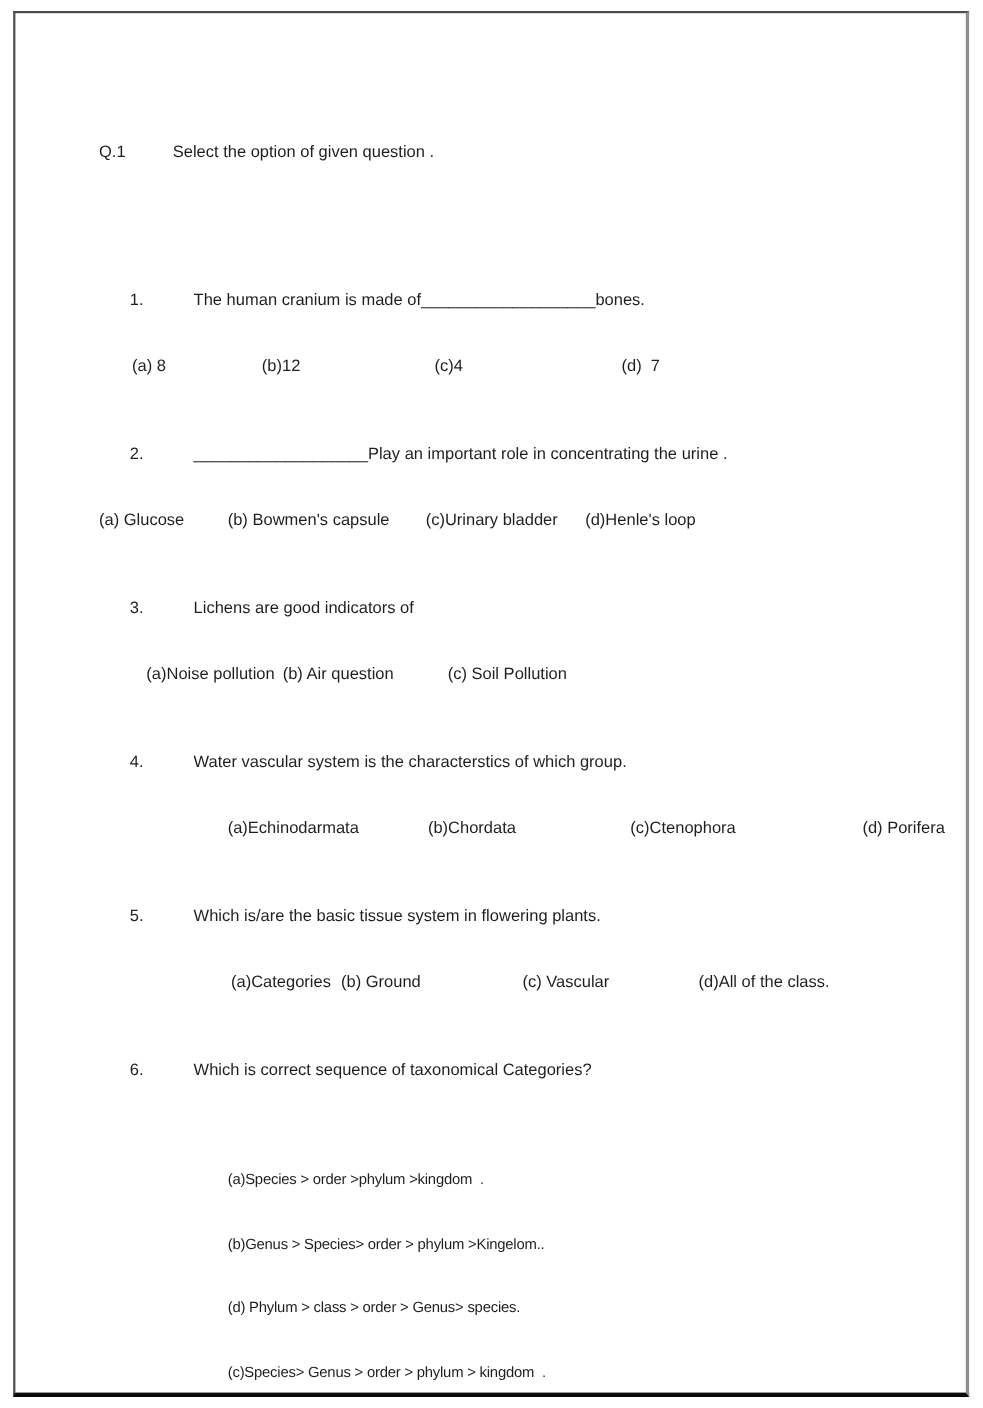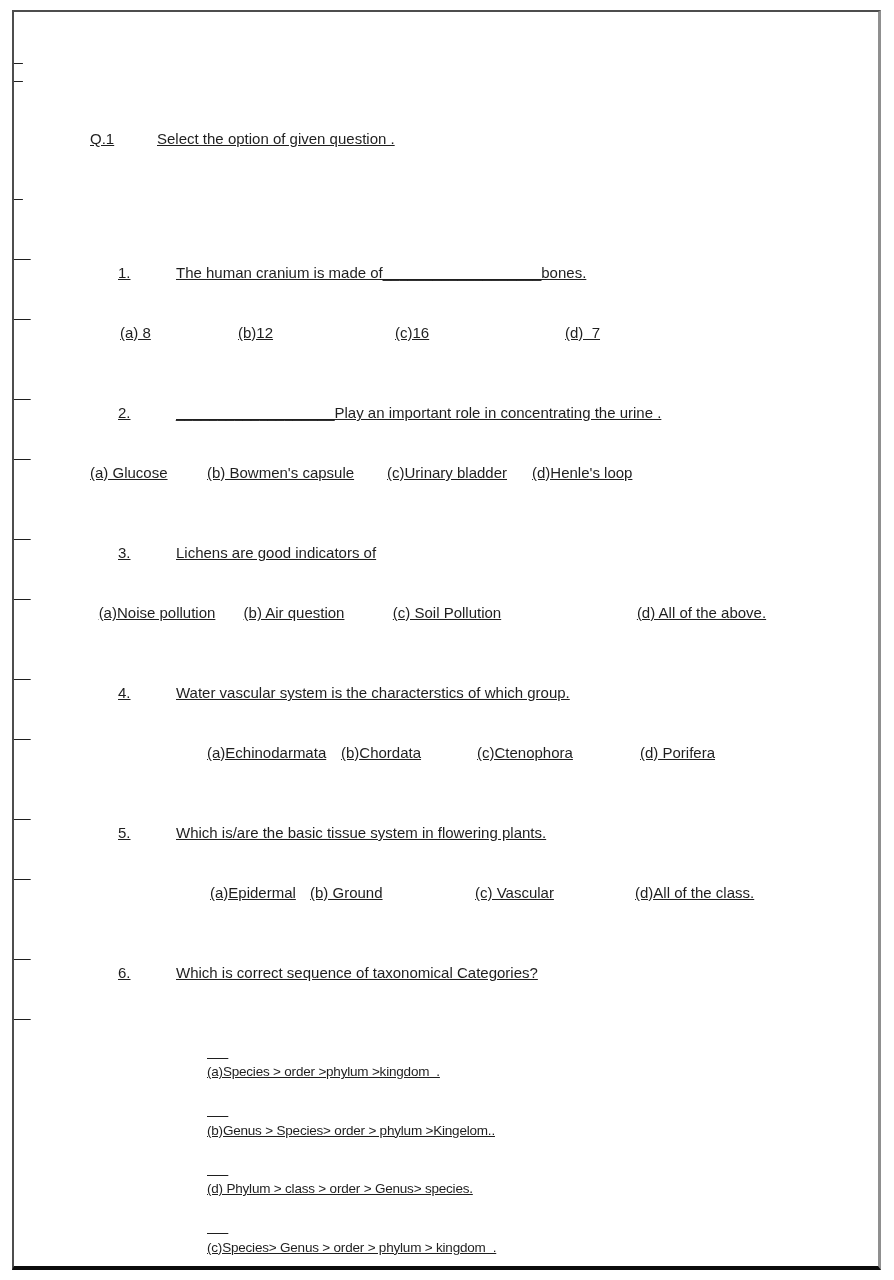--- a/index.html
+++ b/index.html
@@ -1,32 +1,32 @@
 <!DOCTYPE html>
 <html><head>
 <meta charset="utf-8">
 <style>
   html,body{margin:0;padding:0;background:#ffffff;}
   body{width:894px;height:1280px;position:relative;font-family:"Liberation Sans",sans-serif;color:#1f1f1f;}
   .page{position:absolute;left:12px;top:10px;width:869px;height:1260px;box-sizing:border-box;
         border-top:2px solid #4d4d4d;border-left:2px solid #4d4d4d;
-        border-right:3px solid #8f8f8f;border-bottom:4px solid #0c0c0c;background:#fff;overflow:hidden;text-decoration:underline;}
+        border-right:3px solid #8f8f8f;border-bottom:4px solid #0c0c0c;background:#fff;overflow:hidden;}
   .en{font-size:15px;}
   span,div{white-space:pre;}
   
   .q1-header{display:flex;margin:46px 0 0 76px;line-height:18px;}
   .q-label{width:67px;}
   .q1-body{margin-top:21px;line-height:20px;}
   .qrow{display:flex;margin-left:104px;}
   .qnum{width:58px;}
   .opts{display:grid;}
   .o1{grid-template-columns:118px 157px 170px auto;margin-left:106px;}
   .o2{grid-template-columns:117px 180px 145px auto;margin-left:76px;}
-  .o3{grid-template-columns:124px 150px 156px auto;margin-left:81px;text-align:center;}
-  .o4{grid-template-columns:134px 136px 163px auto;margin-left:193px;}
+  .o3{grid-template-columns:124px 150px 156px auto;margin-left:119px;}
+  .o4{grid-template-columns:134px 136px 163px auto;margin-left:193px;gap:48px;}
   .o5{grid-template-columns:100px 165px 160px auto;margin-left:196px;}
   .stack{margin-left:193px;font-size:13.5px;letter-spacing:-0.2px;line-height:19.5px;}
 </style>
 </head>
 <body>
 
 <div class="page">
 
   
   <div class="q1-header en">
@@ -35,21 +35,21 @@
   </div>
 
   <div class="q1-body en">
     <div class="qrow">
       <span class="qnum">1.</span>
       <span class="qtext">The human cranium is made of___________________bones.</span>
     </div>
     <div class="opts o1">
       <span>(a) 8</span>
       <span>(b)12</span>
-      <span>(c)16</span>
+      <span>(c)4</span>
       <span>(d)  7</span>
     </div>
 
     <div class="qrow">
       <span class="qnum">2.</span>
       <span class="qtext">___________________Play an important role in concentrating the urine .</span>
     </div>
     <div class="opts o2">
       <span>(a) Glucose</span>
       <span>(b) Bowmen's capsule</span>
@@ -58,40 +58,39 @@
     </div>
 
     <div class="qrow">
       <span class="qnum">3.</span>
       <span class="qtext">Lichens are good indicators of</span>
     </div>
     <div class="opts o3">
       <span>(a)Noise pollution</span>
       <span>(b) Air question</span>
       <span>(c) Soil Pollution</span>
-      <span>(d) All of the above.</span>
     </div>
 
     <div class="qrow">
       <span class="qnum">4.</span>
       <span class="qtext">Water vascular system is the characterstics of which group.</span>
     </div>
     <div class="opts o4">
       <span>(a)Echinodarmata</span>
       <span>(b)Chordata</span>
       <span>(c)Ctenophora</span>
       <span>(d) Porifera</span>
     </div>
 
     <div class="qrow">
       <span class="qnum">5.</span>
       <span class="qtext">Which is/are the basic tissue system in flowering plants.</span>
     </div>
     <div class="opts o5">
-      <span>(a)Epidermal</span>
+      <span>(a)Categories</span>
       <span>(b) Ground</span>
       <span>(c) Vascular</span>
       <span>(d)All of the class.</span>
     </div>
 
     <div class="qrow">
       <span class="qnum">6.</span>
       <span class="qtext">Which is correct sequence of taxonomical Categories?</span>
     </div>
     <div class="stack">

